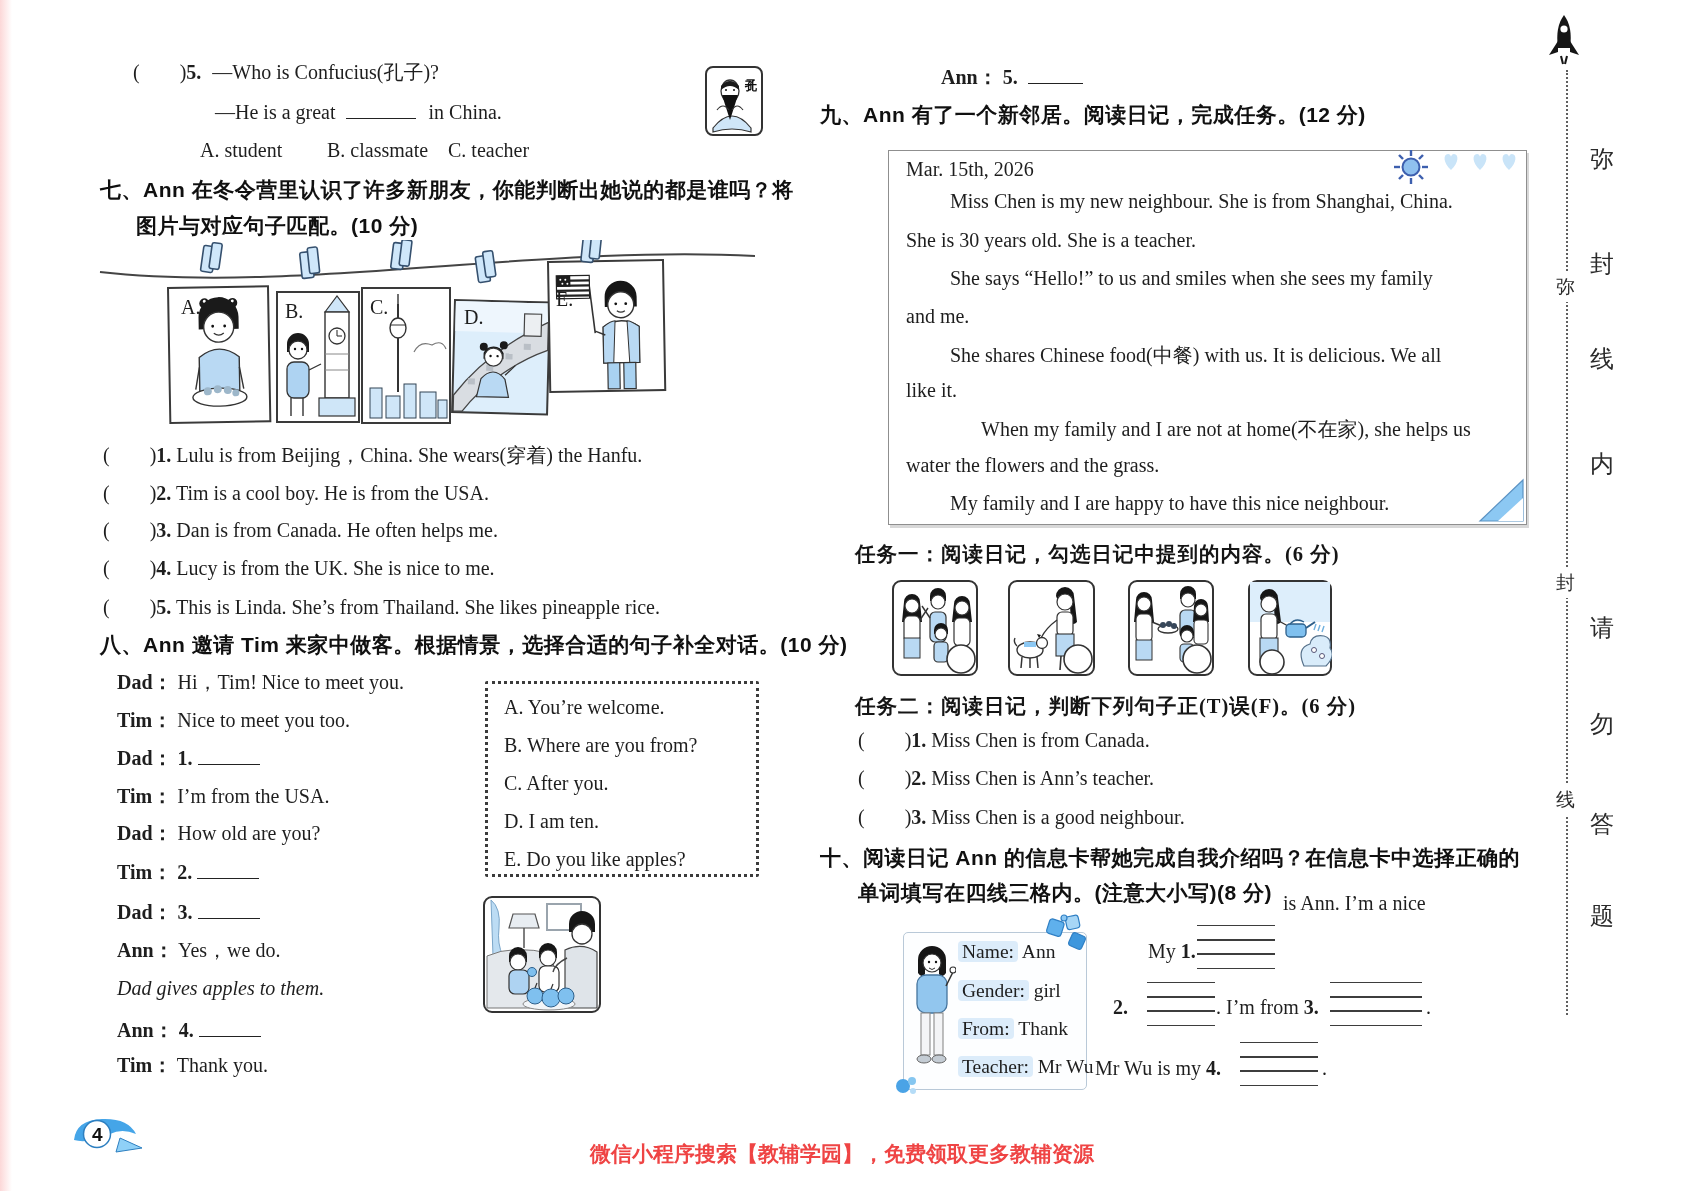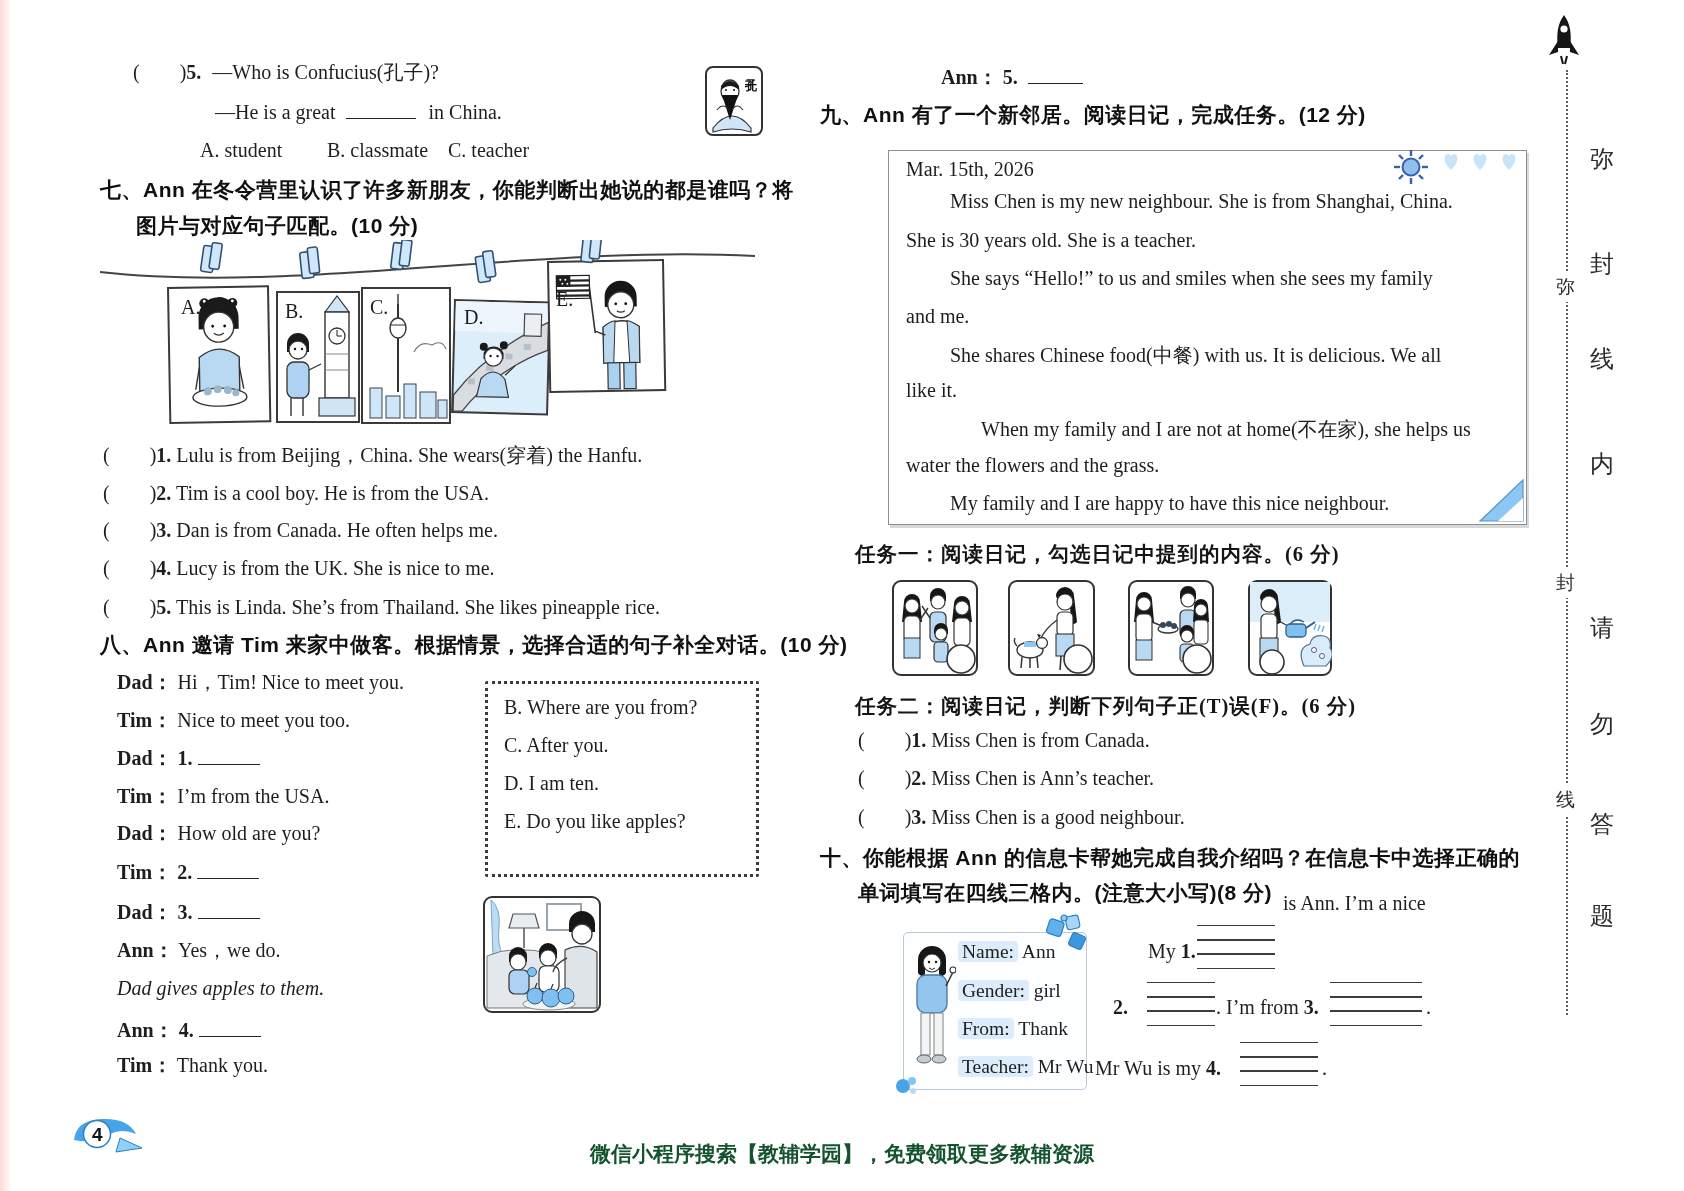--- a/index.html
+++ b/index.html
@@ -17,21 +17,21 @@
   .pill{background:#dcecfa;border-radius:4px;padding:0 4px;}
   .optbox{border:3px dotted #3b3b3b;border-radius:2px;background:#fff;}
   .optline{font-family:"Liberation Serif","DejaVu Serif",serif;font-size:20px;white-space:nowrap;padding:7.5px 0 7.5px 16px;}
   .diary{background:#fff;border:1.5px solid #8f8f8f;box-shadow:2px 3px 0 #d8d8d8;}
   .dline{position:absolute;font-size:20px;white-space:nowrap;}
   .sealline{border-left:2.2px dotted #5f5f5f;}
   .sealc{font-family:"Liberation Sans","DejaVu Sans",sans-serif;font-size:24px;color:#2b2b2b;}
   .sealsm{font-family:"Liberation Sans","DejaVu Sans",sans-serif;font-size:19px;color:#2b2b2b;background:#fff;padding:2px 0;}
   .card{border:1.5px solid #b9c9d8;border-radius:5px;background:#fdfeff;}
   .cardrow{font-size:19.5px;white-space:nowrap;}
-  .footcn{font-family:"Liberation Sans","DejaVu Sans",sans-serif;font-weight:600;font-size:21px;color:#14532d;}
+  .footcn{font-family:"Liberation Sans","DejaVu Sans",sans-serif;font-weight:600;font-size:21px;color:#ef4444;}
   .pgnum{font-family:"Liberation Sans","DejaVu Sans",sans-serif;font-weight:bold;font-size:19px;color:#111;}
   svg{display:block;}
 </style>
 </head>
 <body>
 
 <div class="page">
 
   <div class="abs" style="left:0;top:0;width:12px;height:1191px;background:linear-gradient(to right,rgba(248,168,168,.45),rgba(255,255,255,0));"></div>
 
@@ -227,20 +227,21 @@
   <div class="abs en" style="left:117px;top:820px;"><span class="b">Dad：</span> <span>How old are you?</span></div>
   <div class="abs en" style="left:117px;top:859px;"><span class="b">Tim：</span> <span class="b">2.</span><span class="blank"></span></div>
   <div class="abs en" style="left:117px;top:899px;"><span class="b">Dad：</span> <span class="b">3.</span><span class="blank"></span></div>
   <div class="abs en" style="left:117px;top:937px;"><span class="b">Ann：</span> <span>Yes，we do.</span></div>
   <div class="abs en it" style="left:117px;top:977px;">Dad gives apples to them.</div>
   <div class="abs en" style="left:117px;top:1017px;font-family:Liberation Serif, serif;"><span class="b">Ann：</span> <span class="b">4.</span><span class="blank"></span></div>
   <div class="abs en" style="left:117px;top:1052px;"><span class="b">Tim：</span> <span>Thank you.</span></div>
 
   <div class="abs optbox" style="left:485px;top:681px;width:268px;height:190px;">
     <div style="padding-top:4px;">
+      <div class="optline">A. You’re welcome.</div>
       <div class="optline">B. Where are you from?</div>
       <div class="optline">C. After you.</div>
       <div class="optline">D. I am ten.</div>
       <div class="optline">E. Do you like apples?</div>
     </div>
   </div>
 
   <div class="abs" style="left:483px;top:896px;width:118px;height:117px;">
     <svg width="118" height="117" viewBox="0 0 118 117">
       <rect x="1" y="1" width="116" height="115" rx="8" fill="#fff" stroke="#333" stroke-width="2"></rect>
@@ -420,21 +421,21 @@
   <div class="abs en" style="left:858px;top:727px;">
     <span>(　　)</span><span class="b">1.</span>
     <span>Miss Chen is from Canada.</span></div>
   <div class="abs en" style="left:858px;top:765px;">
     <span>(　　)</span><span class="b">2.</span>
     <span>Miss Chen is Ann’s teacher.</span></div>
   <div class="abs en" style="left:858px;top:804px;">
     <span>(　　)</span><span class="b">3.</span>
     <span>Miss Chen is a good neighbour.</span></div>
 
-  <div class="abs cnh" style="left:820px;top:844px;">十、你能根据 Ann 的信息卡帮她完成自我介绍吗？在信息卡中选择正确的</div>
+  <div class="abs cnh" style="left:820px;top:844px;">十、阅读日记 Ann 的信息卡帮她完成自我介绍吗？在信息卡中选择正确的</div>
   <div class="abs cnh" style="left:858px;top:879px;">单词填写在四线三格内。(注意大小写)(8 分)</div>
 
   <div class="abs card" style="left:903px;top:932px;width:182px;height:156px;"></div>
   <div class="abs" style="left:908px;top:944px;">
     <svg width="48" height="140" viewBox="0 0 48 140">
       <path d="M10,16 a14,14 0 0 1 28,0 v13 q-4,6 -7,1 v-10 a10,10 0 0 0 -14,0 v10 q-3,5 -7,-1 z" fill="#161616"></path>
       <circle cx="24" cy="19" r="9" fill="#fff" stroke="#333" stroke-width="1.2"></circle>
       <circle cx="21" cy="18" r="1.2" fill="#111"></circle>
         <circle cx="28" cy="18" r="1.2" fill="#111"></circle>
       <path d="M21,24 q3,3 6,0" fill="none" stroke="#333" stroke-width="1"></path>

